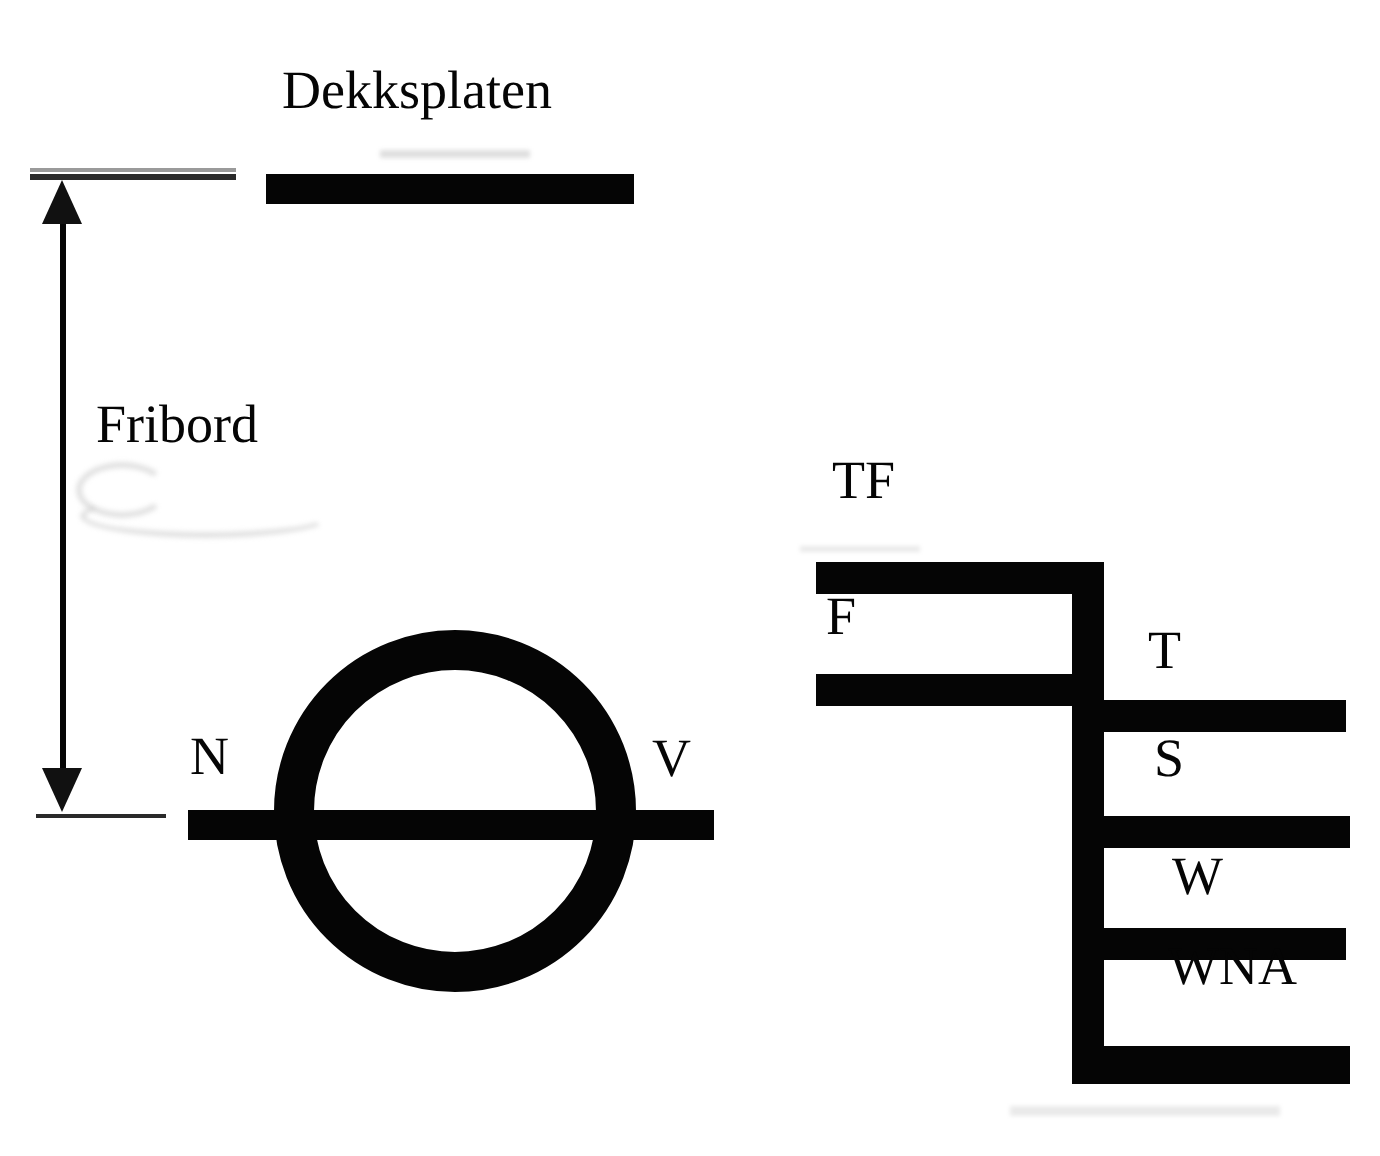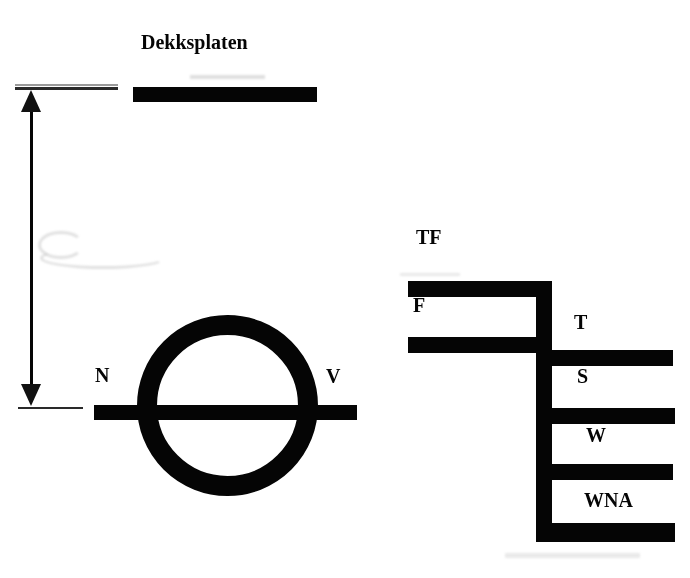--- a/index.html
+++ b/index.html
@@ -10,22 +10,22 @@
   .stage {
     position: relative;
     width: 690px;
     height: 578px;
     background: #ffffff;
     overflow: hidden;
     font-family: "Liberation Serif", "DejaVu Serif", serif;
   }
   .lbl {
     position: absolute;
-    font-weight: bold;
-    font-size: 20px;
+    font-weight: normal;
+    font-size: 27px;
     line-height: 1;
     color: #050505;
     white-space: nowrap;
   }
   .bar {
     position: absolute;
     background: #050505;
   }
   .thinline {
     position: absolute;
@@ -72,21 +72,21 @@
   .f-bar   { left: 408px; top: 337px; width: 129px; height: 16px; }
   .t-bar   { left: 552px; top: 350px; width: 121px; height: 16px; }
   .s-bar   { left: 551px; top: 408px; width: 124px; height: 16px; }
   .w-bar   { left: 551px; top: 464px; width: 122px; height: 16px; }
   .wna-bar { left: 536px; top: 523px; width: 139px; height: 19px; }
   .tf-label  { left: 416px; top: 227px; }
   .f-label   { left: 413px; top: 295px; }
   .t-label   { left: 574px; top: 312px; }
   .s-label   { left: 577px; top: 366px; }
   .w-label   { left: 586px; top: 425px; }
-  .wna-label { left: 584px; top: 490px; }
+  .wna-label { left: 584px; top: 470px; }
   
   .artifact {
     position: absolute;
     background: #b9b9b9;
     opacity: 0.45;
     filter: blur(1px);
   }
   .art-deck   { left: 190px; top: 75px;  width: 75px; height: 4px; }
   .art-tf     { left: 400px; top: 273px; width: 60px; height: 3px; opacity: 0.3; }
   .art-bottom { left: 505px; top: 553px; width: 135px; height: 5px; opacity: 0.3; }
@@ -108,20 +108,21 @@
 
   <div class="lbl deck-title">Dekksplaten</div>
   <div class="artifact art-deck"></div>
   <div class="thinline deck-ref-hi"></div>
   <div class="thinline deck-ref-lo"></div>
   <div class="bar deck-bar"></div>
 
   <div class="bar arrow-line"></div>
   <div class="head-up"></div>
   <div class="head-down"></div>
+  <div class="lbl freeboard-title">Fribord</div>
   <div class="smudge smudge-1"></div>
   <div class="smudge smudge-2"></div>
   <div class="thinline water-ref"></div>
 
   <div class="lbl n-label">N</div>
   <div class="lbl v-label">V</div>
   <div class="circle"></div>
   <div class="bar waterline-bar"></div>
 
   <div class="artifact art-tf"></div>

